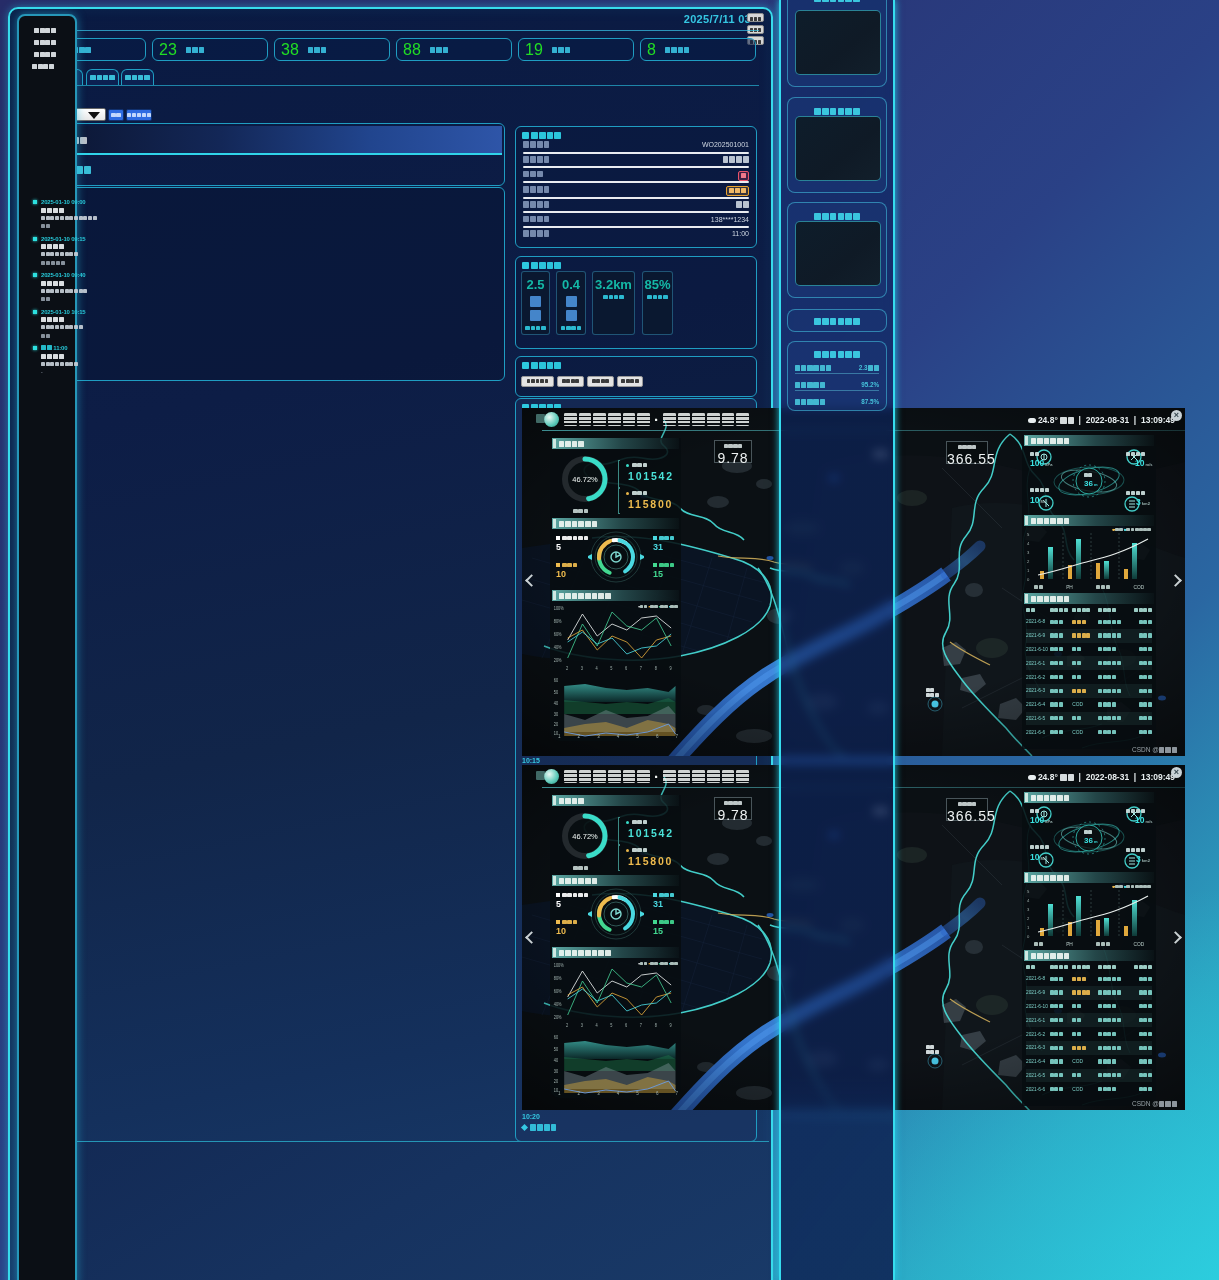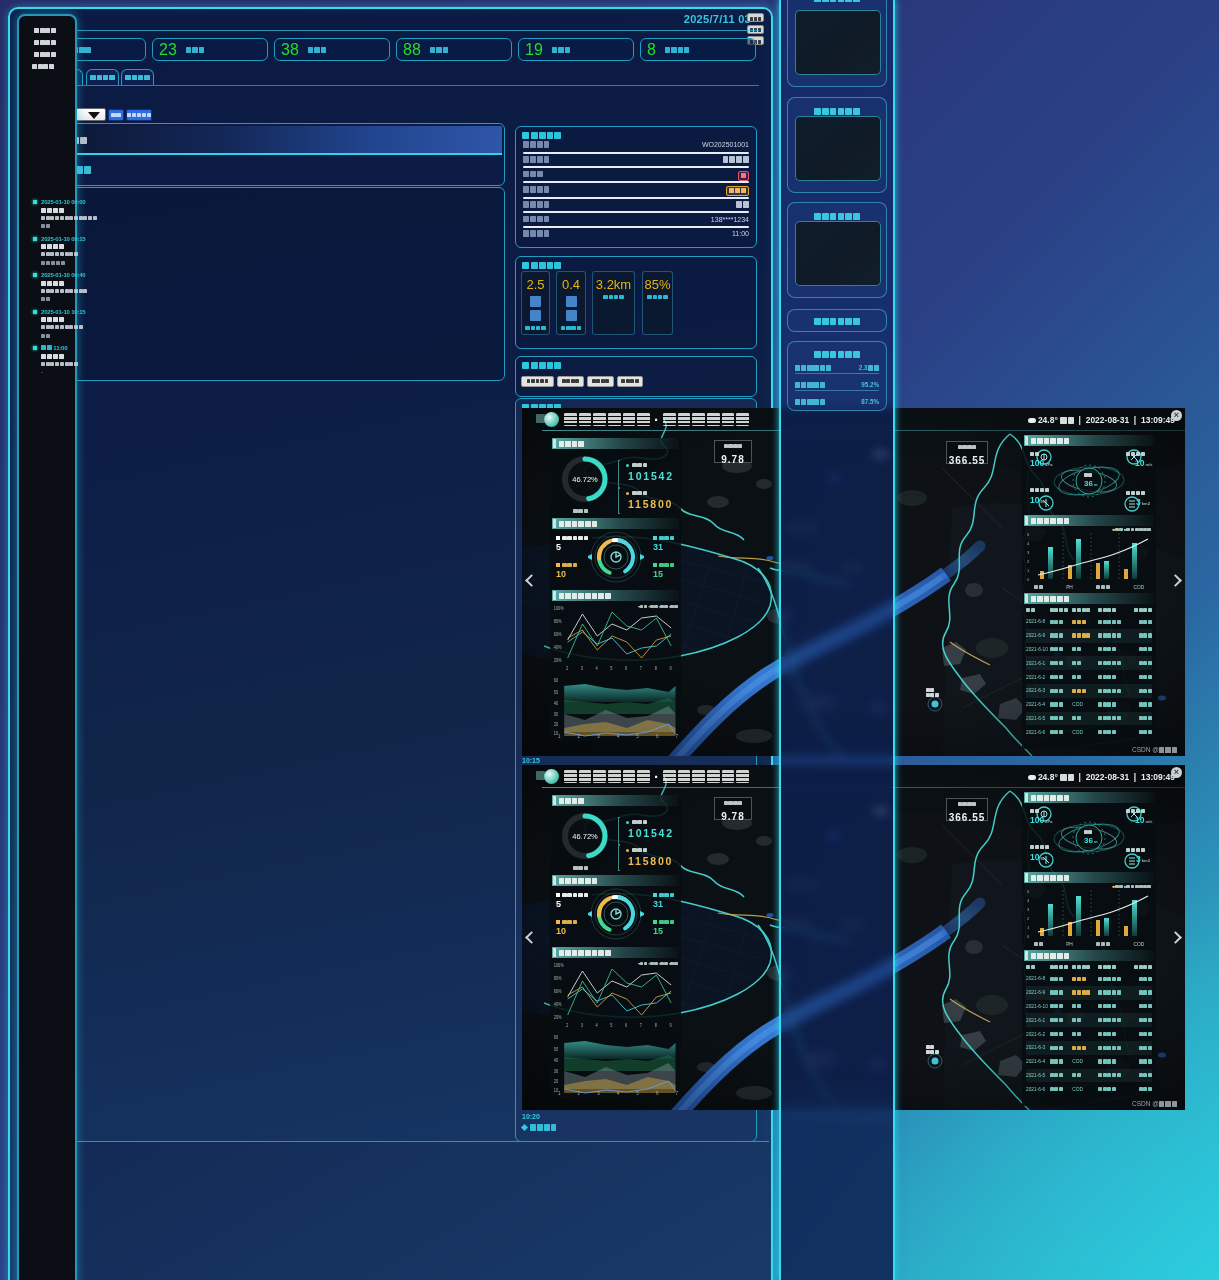--- a/index.html
+++ b/index.html
@@ -39,21 +39,21 @@
 .irow{position:absolute;left:7px;right:7px;height:10px;font-size:7px}
 .irow .lb{position:absolute;left:0;color:#7f93b5}
 .irow .vl{position:absolute;right:0;color:#cfd7e2}
 .iline{position:absolute;left:7px;right:7px;height:2px;background:#e9ecf1;border-radius:1px}
 .badge{font-size:6px;padding:1px 2px;border-radius:2px}
 </style>
 </head>
 <body>
 <style>
 .sbox{position:absolute;top:14px;height:64px;background:#0a1830;border:1px solid rgba(60,160,205,.45);border-radius:3px;text-align:center}
-.sbox b{display:block;margin-top:6px;color:#eab308;font-size:13px;line-height:14.5px;font-weight:normal}
+.sbox b{display:block;margin-top:6px;color:#14b8a6;font-size:13px;line-height:14.5px;font-weight:bold}
 .sbox .lab{position:absolute;left:0;right:0;color:#2fc8de;font-size:5.5px;text-align:center}
 .sbox .vb{display:block;margin:0 auto;width:11px;height:11px;background:#4a8fd8;opacity:.92;border-radius:1px;margin-top:3px}
 .gbtn{position:absolute;top:19px;height:11px;background:#e4e4e4;border:1px solid #999;border-radius:2px;color:#2c2c2c;font-size:4.6px;display:flex;align-items:center;justify-content:center}
 .cap{position:absolute;left:6px;color:#35c8e2;font-size:7px;font-weight:bold}
 .cap s{display:inline-block;width:5px;height:5px;background:#35c8e2;transform:rotate(45deg);margin-right:3px;text-decoration:none}
 #botline{position:absolute;top:1131.5px;left:64px;right:2px;height:1.5px;background:#2596b6}
 #botpanel{position:absolute;top:1133px;left:64px;right:1px;bottom:0;background:linear-gradient(150deg,#132a55 0%,#16325f 45%,#193a68 100%)}
 
 .shot{position:absolute;left:522px;width:663px;height:348px;overflow:hidden;background:#0a0e12;z-index:3}
 .shot svg.map{position:absolute;left:0;top:0}
@@ -67,21 +67,21 @@
 .weather{position:absolute;right:10px;top:7px;color:#e8eef0;font-size:8.5px;font-weight:bold}
 .weather .cn{font-size:7.5px}
 .sclose{position:absolute;right:3px;top:2px;width:11px;height:11px;border-radius:50%;background:#c9d2d6;color:#35464e;font-size:9px;line-height:10px;text-align:center;font-weight:bold}
 .lpanel{position:absolute;left:28px;top:30px;width:131px;height:303px;background:rgba(7,13,16,.87);border-radius:0 0 10px 10px}
 .hdr{position:relative;margin:0 2px;height:11px;background:linear-gradient(90deg,rgba(95,175,170,.95),rgba(70,140,140,.45) 55%,rgba(40,80,80,.08));display:flex;align-items:center}
 .hdr:before{content:"";width:2.5px;height:9px;background:#cfe8e2;margin:0 3px 0 1px}
 .hdr .cn{color:#eef6f2;font-size:6.8px;font-weight:bold}
 .rpanel{position:absolute;left:500px;top:27px;width:134px;height:314px;background:rgba(7,13,16,.87)}
 .databox{position:absolute;background:rgba(8,13,15,.88);border:1px solid #49555a;text-align:center;color:#eef2f2}
 .databox .cn{display:block;font-size:5px;color:#cdd6d6;margin-top:2px}
-.databox b{font-size:10px;letter-spacing:1px;font-weight:bold}
+.databox b{font-size:14px;letter-spacing:1px;font-weight:normal}
 .arrowL,.arrowR{position:absolute;top:168px;width:9px;height:9px;border-left:2px solid #dfe6e8;border-bottom:2px solid #dfe6e8;opacity:.9}
 .arrowL{left:5px;transform:rotate(45deg)}
 .arrowR{right:5px;transform:rotate(225deg)}
 .csdn{position:absolute;right:8px;bottom:3px;color:#99a2a8;font-size:6.5px}
 .donut{position:absolute}
 .nums{position:absolute;font-size:5.5px;color:#cfe0dd;white-space:nowrap}
 .bignum{font-size:10.5px;font-weight:bold;letter-spacing:1.8px}
 
 .gtext{position:absolute;font-size:5px;color:#cde0de}
 .gnum{position:absolute;font-size:8.5px;font-weight:bold;color:#3be2e2}

